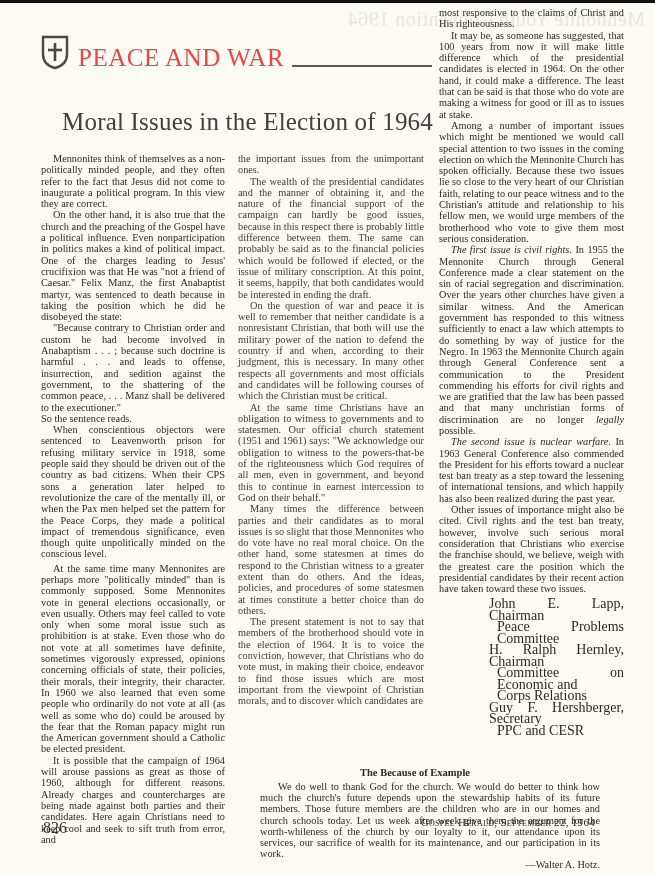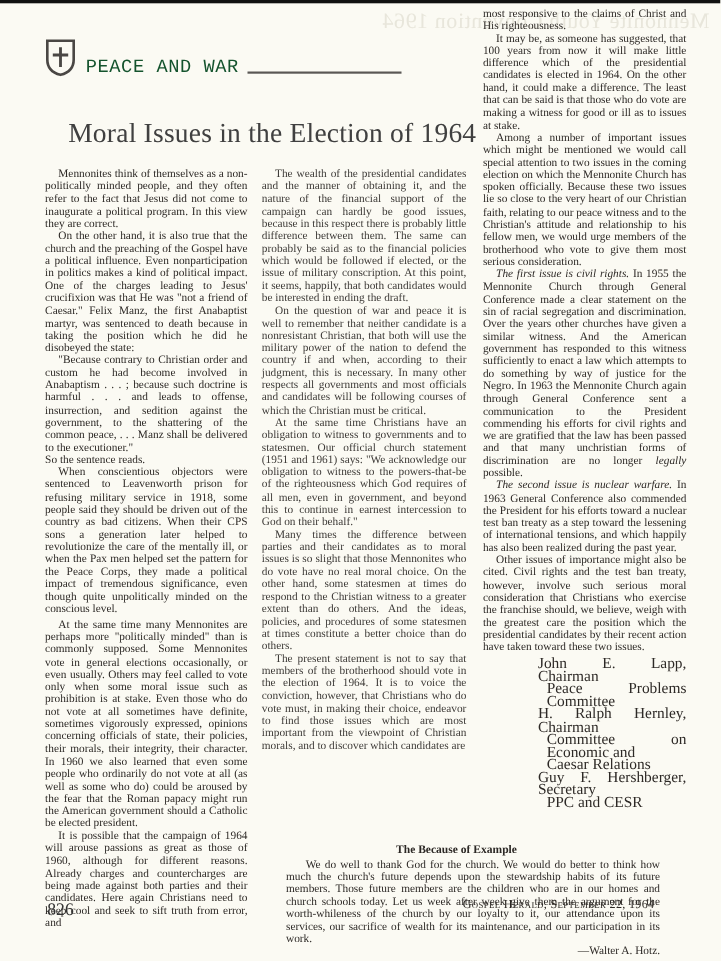--- a/index.html
+++ b/index.html
@@ -12,22 +12,22 @@
   }
   .topbar { position:absolute; left:0; top:0; width:655px; height:3px; background:#111; }
   .ghost {
     position:absolute; left:285px; top:8px; width:360px;
     font-size:20px; color:#e8e6db; letter-spacing:0.5px; transform:scaleX(-1);
     white-space:nowrap;
   }
   .header { position:absolute; left:40px; top:34px; display:flex; align-items:flex-end; }
   .shield { width:30px; height:36px; margin-right:8px; }
   .section-title {
-    font-family:Liberation Mono, monospace;
-    font-size:17px; color:#14532d; letter-spacing:0.5px; line-height:1;
+    font-family:Liberation Serif, serif;
+    font-size:25px; color:#ef4444; letter-spacing:0.5px; line-height:1;
   }
   .section-rule { width:140px; height:2px; background:#5a5754; margin-left:8px; margin-bottom:3px; }
   .headline {
     position:absolute; left:62px; top:108px; font-size:25px; color:#404040;
     letter-spacing:0.2px; white-space:nowrap;
   }
   .col {
     position:absolute; font-size:10.3px; line-height:11.3px; text-align:justify;
     color:#2d2926;
   }
@@ -79,40 +79,41 @@
   <p>Mennonites think of themselves as a non-politically minded people, and they often refer to the fact that Jesus did not come to inaugurate a political program. In this view they are correct.</p>
   <p>On the other hand, it is also true that the church and the preaching of the Gospel have a political influence. Even nonparticipation in politics makes a kind of political impact. One of the charges leading to Jesus' crucifixion was that He was "not a friend of Caesar." Felix Manz, the first Anabaptist martyr, was sentenced to death because in taking the position which he did he disobeyed the state:</p>
   <p class="blockquote">"Because contrary to Christian order and custom he had become involved in Anabaptism . . . ; because such doctrine is harmful . . . and leads to offense, insurrection, and sedition against the government, to the shattering of the common peace, . . . Manz shall be delivered to the executioner."</p>
   <p class="noindent">So the sentence reads.</p>
   <p>When conscientious objectors were sentenced to Leavenworth prison for refusing military service in 1918, some people said they should be driven out of the country as bad citizens. When their CPS sons a generation later helped to revolutionize the care of the mentally ill, or when the Pax men helped set the pattern for the Peace Corps, they made a political impact of tremendous significance, even though quite unpolitically minded on the conscious level.</p>
   <p class="gap">At the same time many Mennonites are perhaps more "politically minded" than is commonly supposed. Some Mennonites vote in general elections occasionally, or even usually. Others may feel called to vote only when some moral issue such as prohibition is at stake. Even those who do not vote at all sometimes have definite, sometimes vigorously expressed, opinions concerning officials of state, their policies, their morals, their integrity, their character. In 1960 we also learned that even some people who ordinarily do not vote at all (as well as some who do) could be aroused by the fear that the Roman papacy might run the American government should a Catholic be elected president.</p>
   <p>It is possible that the campaign of 1964 will arouse passions as great as those of 1960, although for different reasons. Already charges and countercharges are being made against both parties and their candidates. Here again Christians need to keep cool and seek to sift truth from error, and</p>
 </div>
 
 <div class="col col2">
+  <p class="noindent">the important issues from the unimportant ones.</p>
   <p>The wealth of the presidential candidates and the manner of obtaining it, and the nature of the financial support of the campaign can hardly be good issues, because in this respect there is probably little difference between them. The same can probably be said as to the financial policies which would be followed if elected, or the issue of military conscription. At this point, it seems, happily, that both candidates would be interested in ending the draft.</p>
   <p>On the question of war and peace it is well to remember that neither candidate is a nonresistant Christian, that both will use the military power of the nation to defend the country if and when, according to their judgment, this is necessary. In many other respects all governments and most officials and candidates will be following courses of which the Christian must be critical.</p>
   <p>At the same time Christians have an obligation to witness to governments and to statesmen. Our official church statement (1951 and 1961) says: "We acknowledge our obligation to witness to the powers-that-be of the righteousness which God requires of all men, even in government, and beyond this to continue in earnest intercession to God on their behalf."</p>
   <p>Many times the difference between parties and their candidates as to moral issues is so slight that those Mennonites who do vote have no real moral choice. On the other hand, some statesmen at times do respond to the Christian witness to a greater extent than do others. And the ideas, policies, and procedures of some statesmen at times constitute a better choice than do others.</p>
   <p>The present statement is not to say that members of the brotherhood should vote in the election of 1964. It is to voice the conviction, however, that Christians who do vote must, in making their choice, endeavor to find those issues which are most important from the viewpoint of Christian morals, and to discover which candidates are</p>
 </div>
 
 <div class="col col3">
   <p class="noindent">most responsive to the claims of Christ and His righteousness.</p>
   <p>It may be, as someone has suggested, that 100 years from now it will make little difference which of the presidential candidates is elected in 1964. On the other hand, it could make a difference. The least that can be said is that those who do vote are making a witness for good or ill as to issues at stake.</p>
   <p>Among a number of important issues which might be mentioned we would call special attention to two issues in the coming election on which the Mennonite Church has spoken officially. Because these two issues lie so close to the very heart of our Christian faith, relating to our peace witness and to the Christian's attitude and relationship to his fellow men, we would urge members of the brotherhood who vote to give them most serious consideration.</p>
   <p><em>The first issue is civil rights.</em><span> In 1955 the Mennonite Church through General Conference made a clear statement on the sin of racial segregation and discrimination. Over the years other churches have given a similar witness. And the American government has responded to this witness sufficiently to enact a law which attempts to do something by way of justice for the Negro. In 1963 the Mennonite Church again through General Conference sent a communication to the President commending his efforts for civil rights and we are gratified that the law has been passed and that many unchristian forms of discrimination are no longer </span><em>legally</em><span> possible.</span></p>
   <p><em>The second issue is nuclear warfare.</em><span> In 1963 General Conference also commended the President for his efforts toward a nuclear test ban treaty as a step toward the lessening of international tensions, and which happily has also been realized during the past year.</span></p>
   <p>Other issues of importance might also be cited. Civil rights and the test ban treaty, however, involve such serious moral consideration that Christians who exercise the franchise should, we believe, weigh with the greatest care the position which the presidential candidates by their recent action have taken toward these two issues.</p>
   <div class="sig">
     <div class="name">John E. Lapp, Chairman</div>
     <div class="role">Peace Problems Committee</div>
     <div class="name">H. Ralph Hernley, Chairman</div>
     <div class="role">Committee on Economic and</div>
-    <div class="role">Caesar Relations</div>
+    <div class="role">Corps Relations</div>
     <div class="name">Guy F. Hershberger, Secretary</div>
     <div class="role">PPC and CESR</div>
   </div>
 </div>
 
 <div class="box-title">The Because of Example</div>
 <div class="box-body">
   <p>We do well to thank God for the church. We would do better to think how much the church's future depends upon the stewardship habits of its future members. Those future members are the children who are in our homes and church schools today. Let us week after week give them the argument for the worth-whileness of the church by our loyalty to it, our attendance upon its services, our sacrifice of wealth for its maintenance, and our participation in its work.</p>
   <div class="box-attrib">—Walter A. Hotz.</div>
 </div>

